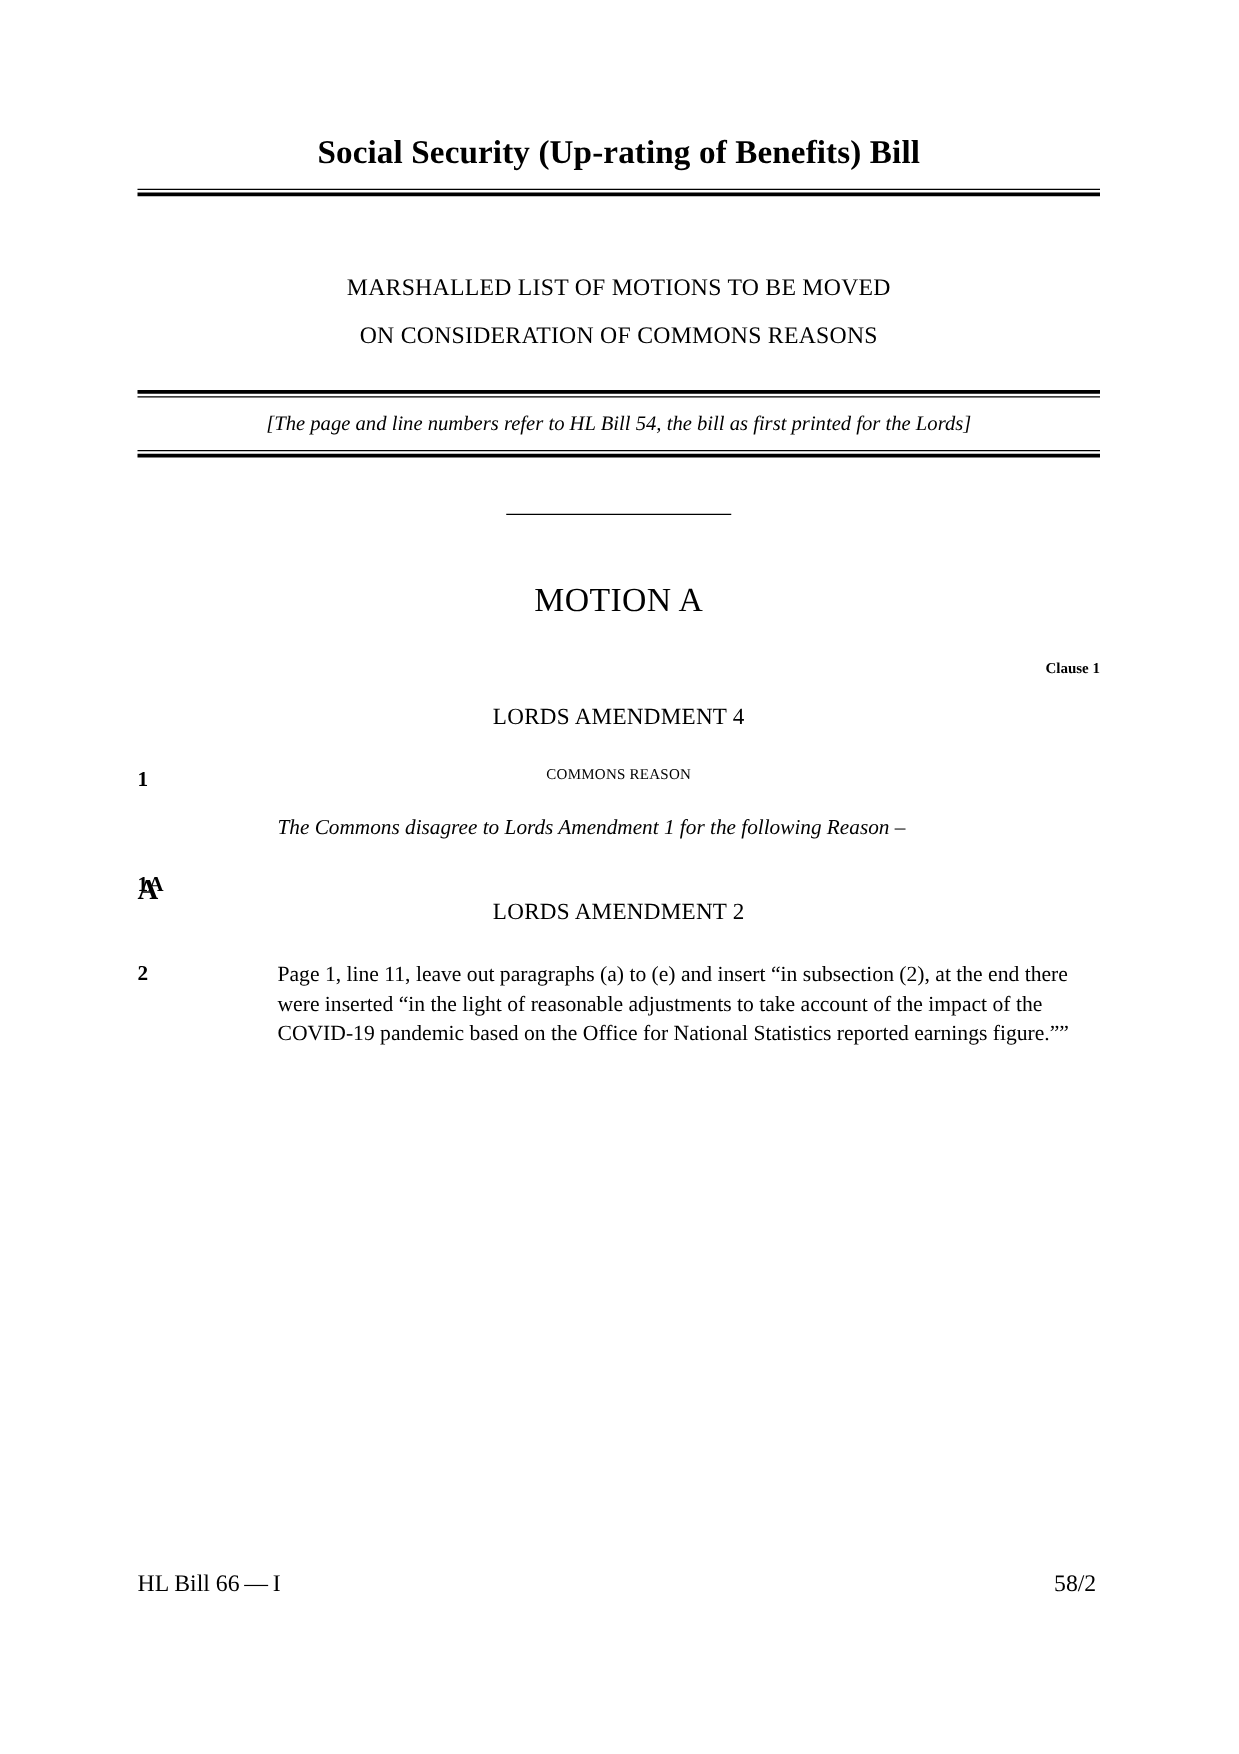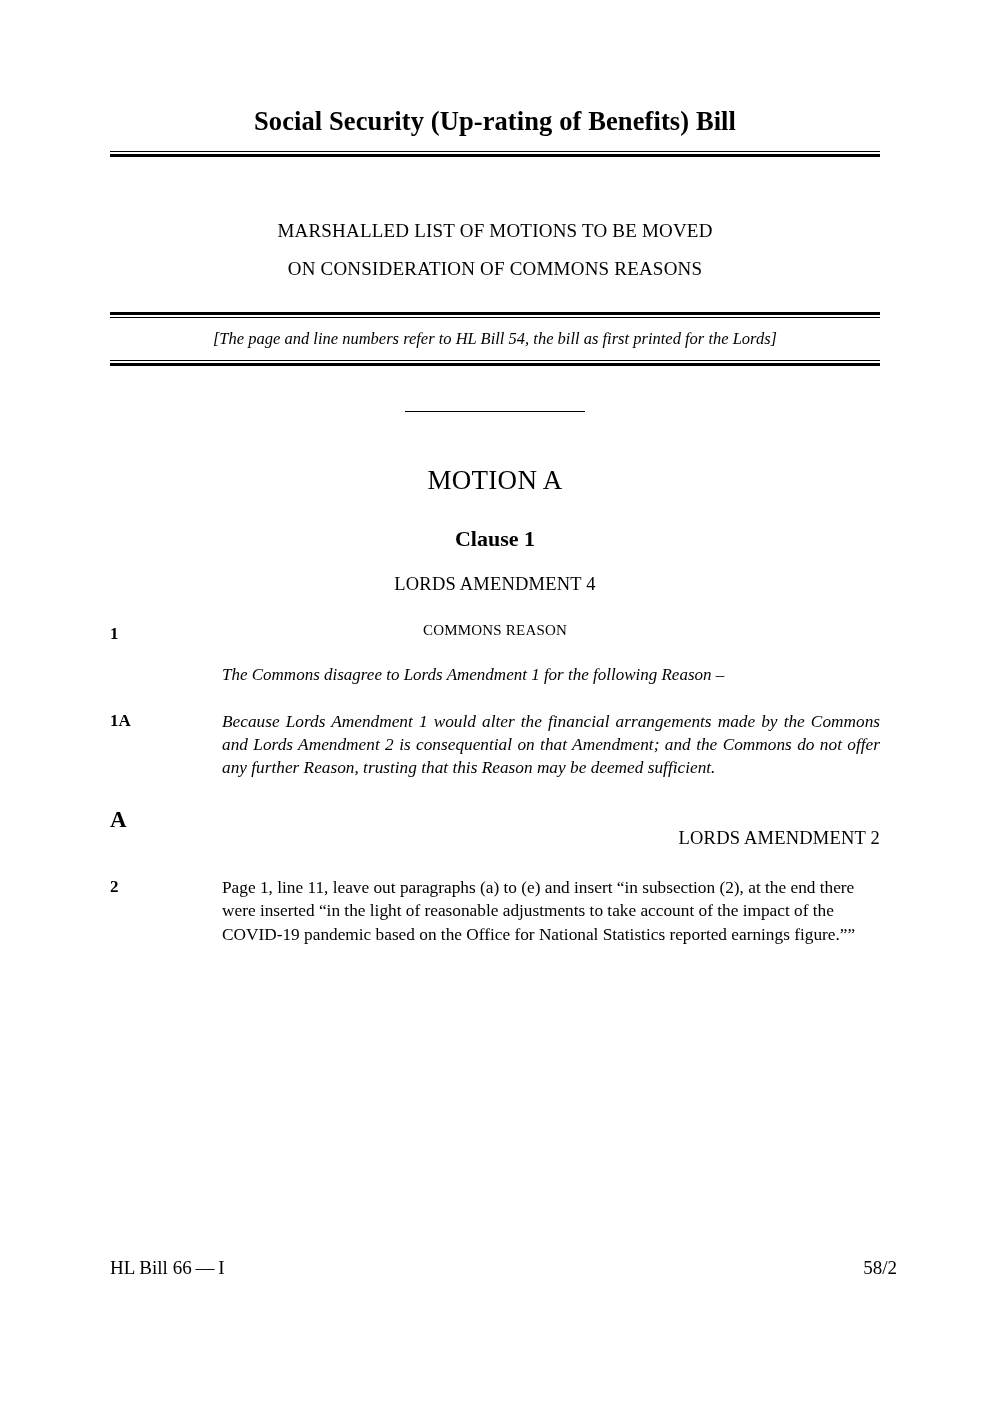--- a/index.html
+++ b/index.html
@@ -102,39 +102,39 @@
   .motion-heading {
     text-align: center;
     font-size: 27px;
     line-height: 1.0;
     letter-spacing: 0.3px;
   }
   .motion-a-wrap { margin-top: 55px; }
   .motion-b-wrap { margin-top: 49px; }
 
   .clause-heading {
-    text-align: center;
-    font-size: 22px;
+    text-align: right;
+    font-size: 12px;
     font-weight: bold;
     margin-top: 34px;
     line-height: 1.0;
   }
 
   .amendment-heading {
     text-align: center;
     font-size: 18.5px;
     line-height: 1.0;
     letter-spacing: 0.2px;
   }
   .amend-1-wrap { margin-top: 25px; }
-  .amend-2-wrap { margin-top: 22px; text-align: right; }
+  .amend-2-wrap { margin-top: 22px; }
 
   .section-heading {
     text-align: center;
-    font-size: 15px;
+    font-size: 12px;
     line-height: 1.0;
     letter-spacing: 0.2px;
     margin-top: 28px;
   }
 
   .intro-italic {
     font-style: italic;
     font-size: 17px;
     margin-top: 26px;
     padding-left: 112px;
@@ -177,21 +177,21 @@
 
   .entry-amend1 { margin-top: 29px; }
   .entry-reason { margin-top: 25px; }
   .entry-motion { margin-top: 27px; }
   .entry-amend2 { margin-top: 29px; }
 
   
   .footer {
     position: absolute;
     left: 110px;
-    right: 94px;
+    right: 114px;
     top: 1258px;
     display: flex;
     justify-content: space-between;
     align-items: baseline;
     font-size: 19px;
   }
   .footer-left, .footer-right {
     line-height: 1.0;
   }
 </style>
@@ -238,21 +238,20 @@
     <div class="entry entry-amend1">
       <div class="entry-marker">1</div>
     </div>
 
     <div class="section-heading">COMMONS REASON</div>
 
     <div class="intro-italic">The Commons disagree to Lords Amendment 1 for the following Reason –</div>
 
     <div class="entry entry-reason">
       <div class="entry-marker">1A</div>
-      <div class="entry-body italic">Because Lords Amendment 1 would alter the financial arrangements made by the Commons and Lords Amendment 2 is consequential on that Amendment; and the Commons do not offer any further Reason, trusting that this Reason may be deemed sufficient.</div>
     </div>
 
     <div class="entry entry-motion">
       <div class="entry-marker big">A</div>
     </div>
   </div>
 
   <div class="motion-b-wrap">
 
     <div class="amendment-heading amend-2-wrap">LORDS AMENDMENT 2</div>

